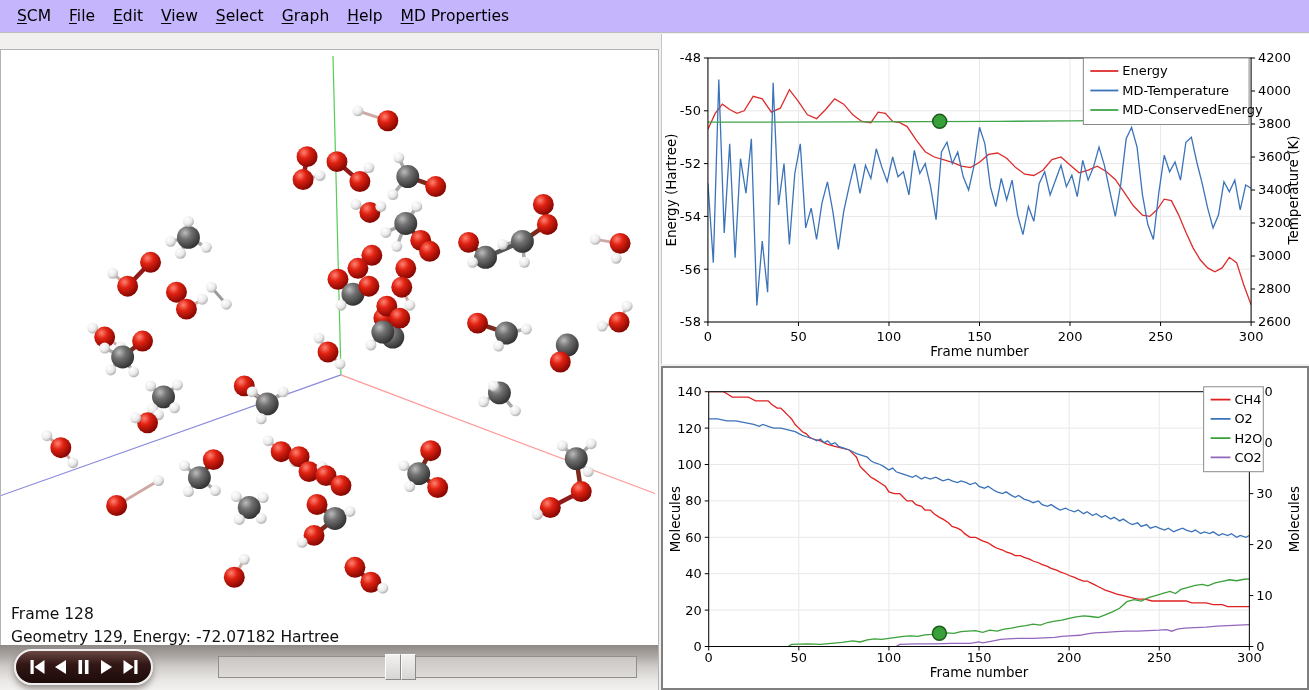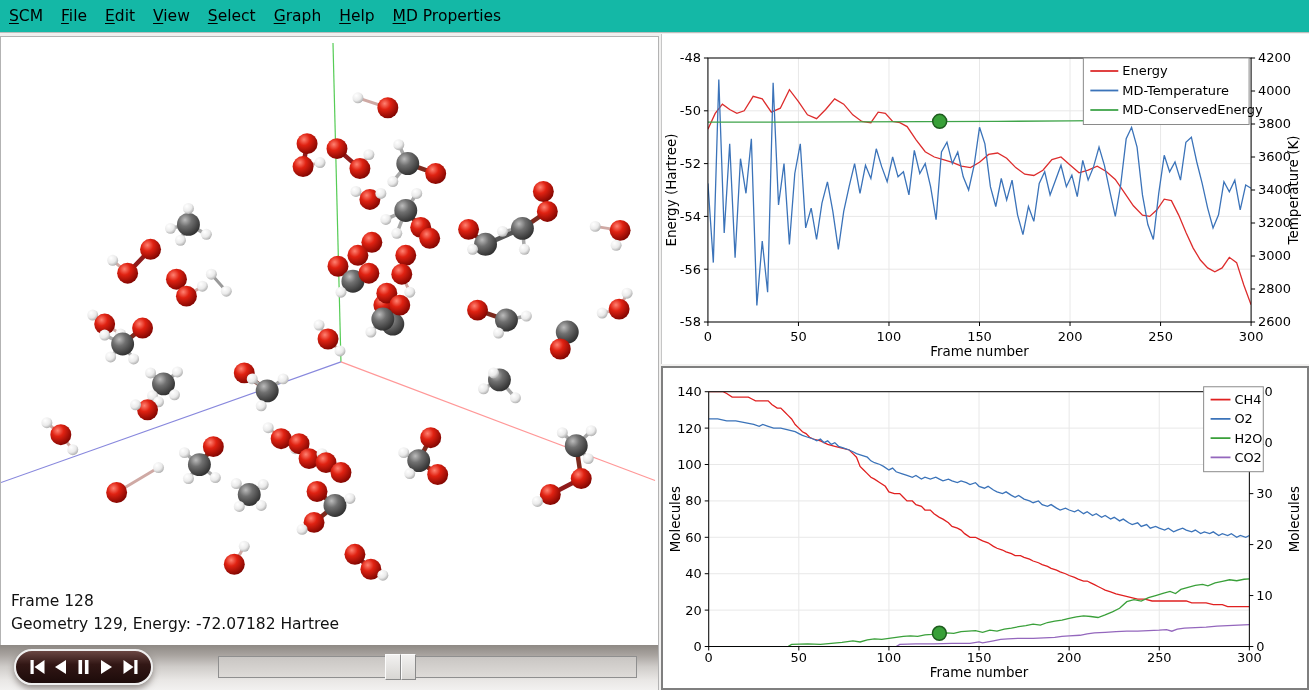--- a/index.html
+++ b/index.html
@@ -1,23 +1,23 @@
 <!DOCTYPE html>
 <html><head>
 <meta charset="utf-8">
 <style>
   html,body{margin:0;padding:0;background:#d8d8d8;}
   .window{position:relative;width:1309px;height:690px;background:#f1f0ef;
     font-family:"DejaVu Sans","Liberation Sans",sans-serif;overflow:hidden;}
-  .menubar{position:absolute;left:0;top:0;width:1309px;height:33px;background:#14b8a6;
-    border-bottom:1px solid #bdbdbd;display:flex;align-items:center;padding-left:0;
+  .menubar{position:absolute;left:0;top:0;width:1309px;height:33px;background:#c4b5fd;
+    border-bottom:1px solid #bdbdbd;display:flex;align-items:center;padding-left:8px;
     font-size:15.5px;color:#000;box-sizing:border-box;}
   .menu-item{padding:0 9px;cursor:default;white-space:nowrap;}
   .menu-item u{text-decoration:underline;text-underline-offset:2px;}
-  .viewer{position:absolute;left:0;top:36px;width:659px;height:611px;background:#ffffff;
+  .viewer{position:absolute;left:0;top:49px;width:659px;height:611px;background:#ffffff;
     border:1px solid #b3b3b3;box-sizing:border-box;padding-left:28px;}
   .molsvg{position:absolute;left:0;top:0;width:100%;height:100%;}
   .frame-info{position:absolute;left:10px;bottom:10px;font-size:15.5px;color:#111;line-height:23px;}
   .playerbar{position:absolute;left:0;top:645px;width:659px;height:45px;
     background:linear-gradient(180deg,#8e8984 0%,#a8a39f 22%,#cfccc9 48%,#e9e7e5 78%,#f2f1f0 100%);
     border-right:1px solid #b3b3b3;box-sizing:border-box;}
   .pill{position:absolute;left:14px;top:4px;width:139px;height:36px;border-radius:19px;
     border:2px solid #efefef;background:linear-gradient(180deg,#6a4743 0%,#321715 42%,#1c0b0a 100%);
     display:flex;align-items:center;justify-content:space-between;padding:0 11px;
     box-sizing:border-box;box-shadow:0 4px 6px rgba(70,60,55,0.5);}

